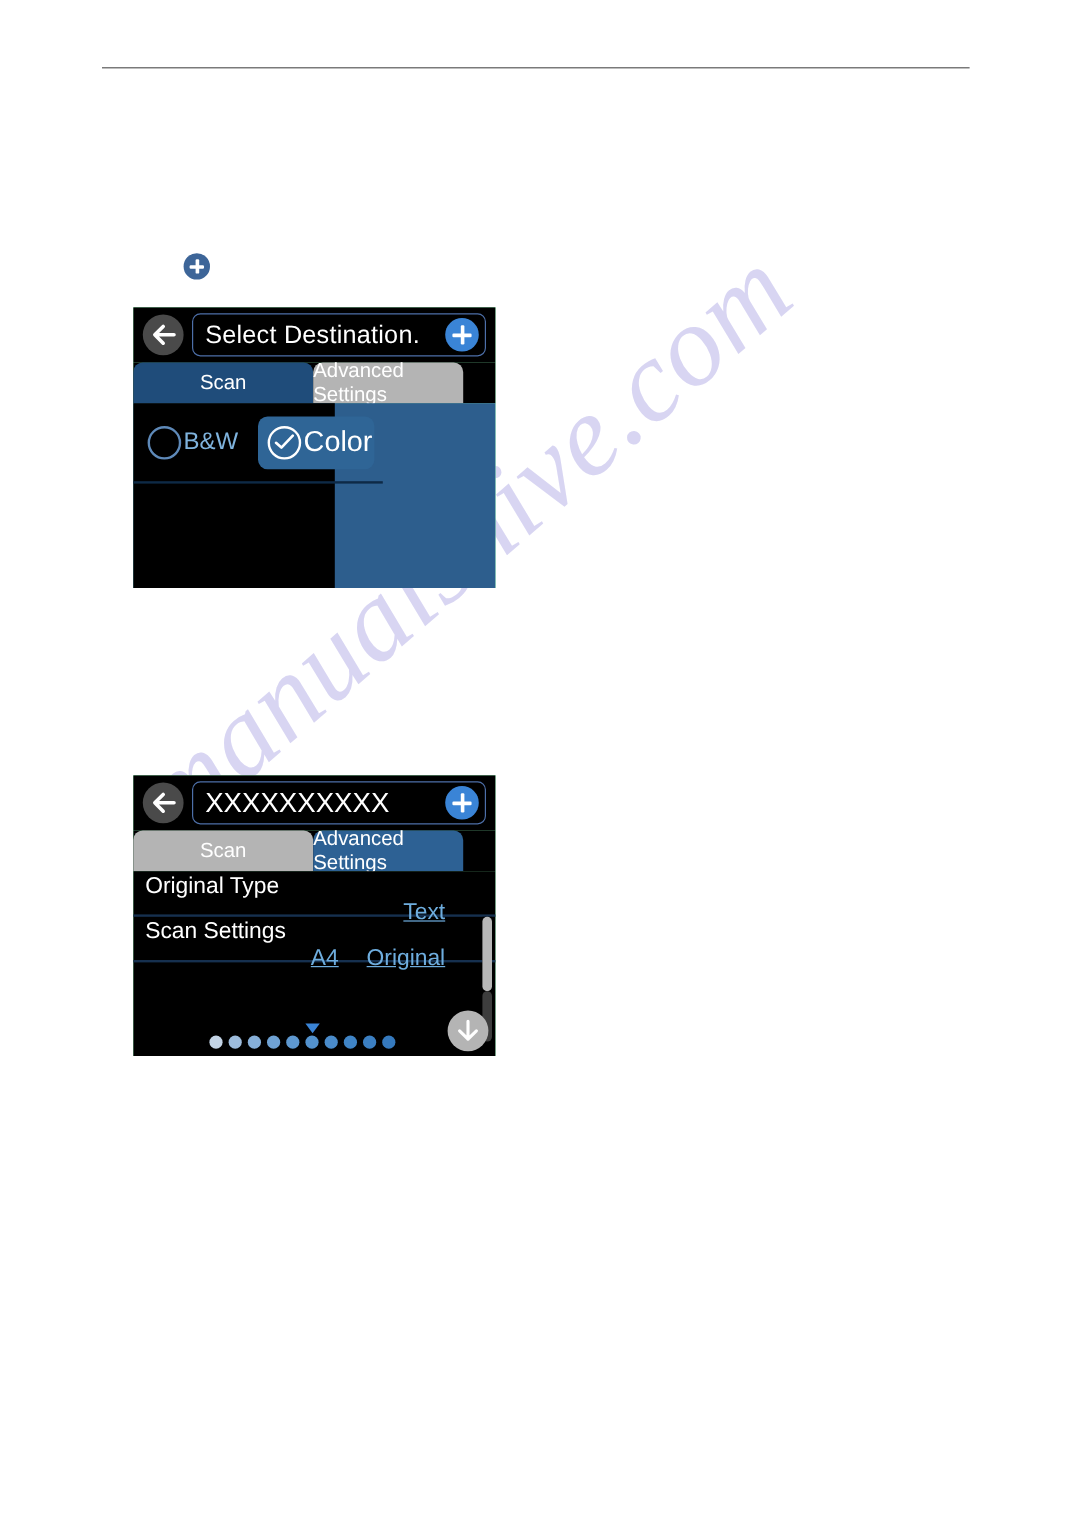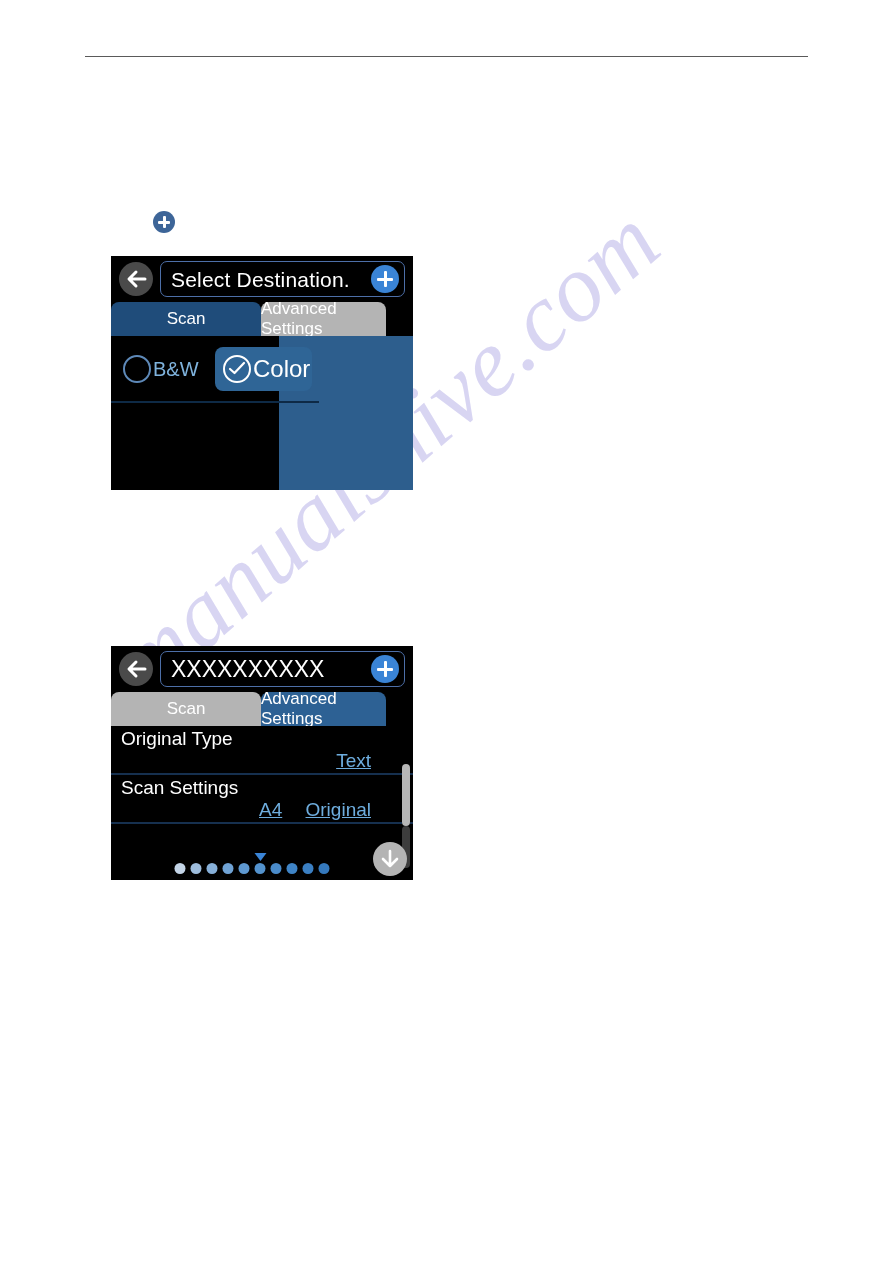--- a/index.html
+++ b/index.html
@@ -309,21 +309,21 @@
   }
 
   
   .adv-body {
     position: relative;
     height: 154px;
     background: #000000;
   }
   .setting-row {
     position: relative;
-    height: 49px;
+    height: 38px;
     border-bottom: 2px solid #16304f;
     box-sizing: border-box;
   }
   .setting-name {
     position: absolute;
     left: 10px;
     top: 2px;
     color: #ffffff;
     font-size: 19px;
     white-space: nowrap;

